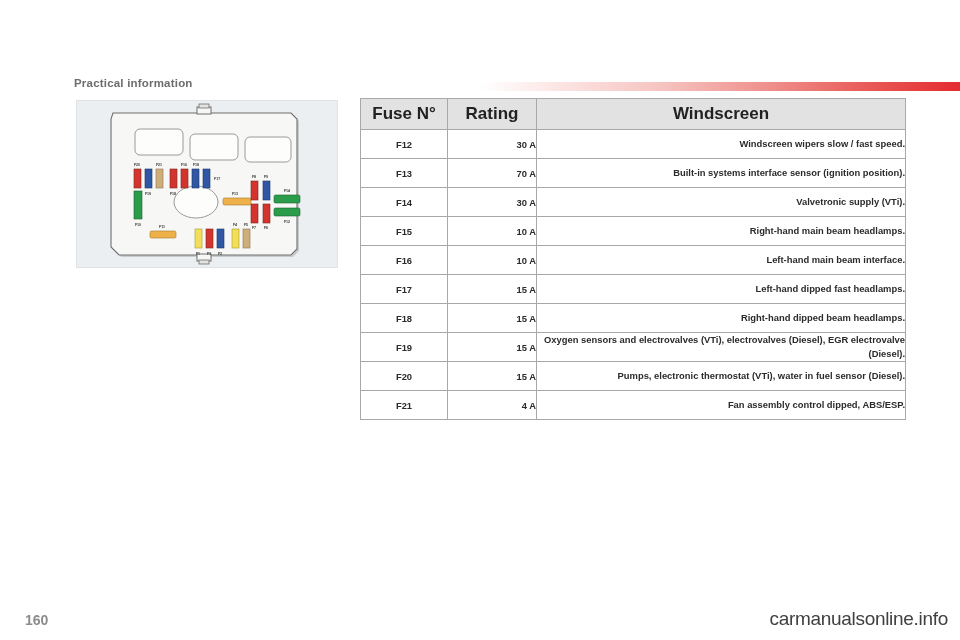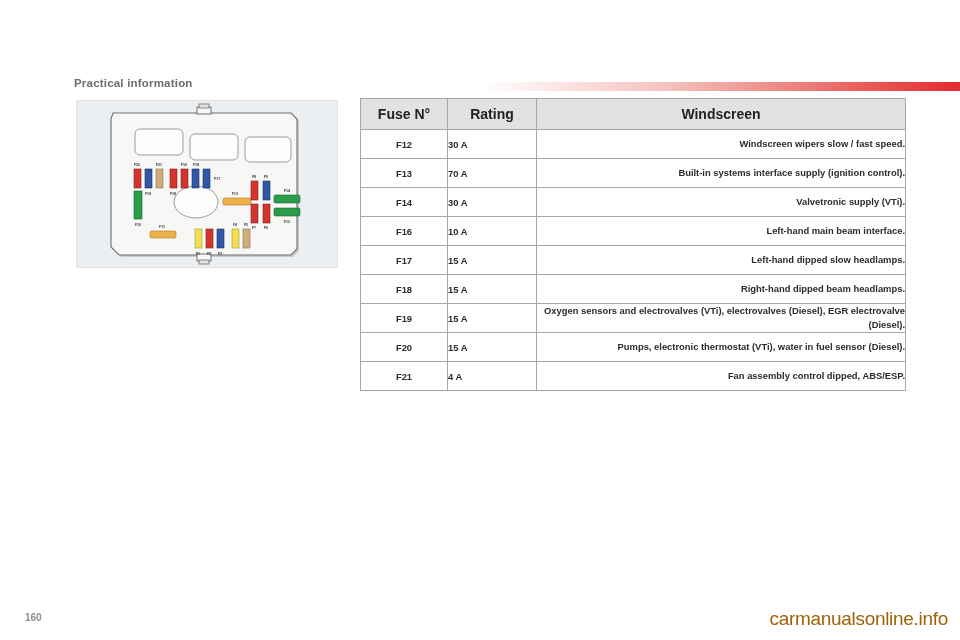--- a/index.html
+++ b/index.html
@@ -73,52 +73,52 @@
   }
   table.fuse-table th,
   table.fuse-table td {
     border: 1px solid #a8a8a8;
     padding: 0;
     vertical-align: middle;
   }
   table.fuse-table thead th {
     background: #e2e2e2;
     color: #222222;
-    font-size: 14px;
+    font-size: 17px;
     font-weight: bold;
     height: 30px;
     text-align: center;
   }
   table.fuse-table tbody td {
     font-size: 9.4px;
     font-weight: bold;
     color: #2b2b2b;
     height: 28px;
   }
   td.c-fuse { text-align: center; width: 86px; }
-  td.c-rating { text-align: left; width: 88px; }
+  td.c-rating { text-align: right; width: 88px; }
   td.c-func { text-align: right; padding: 4px 8px; line-height: 1.45; }
   th.h-fuse { width: 86px; }
   th.h-rating { width: 88px; }
 
   
   #page-number {
     position: absolute;
     left: 25px;
     top: 612px;
-    font-size: 10px;
+    font-size: 14px;
     font-weight: bold;
     color: #8c8c8c;
   }
   #watermark {
     position: absolute;
     right: 12px;
     top: 608px;
     font-size: 19px;
-    color: #a16207;
+    color: #404040;
     letter-spacing: -0.3px;
     white-space: nowrap;
   }
 
   .fb-label {
     font-family: "Liberation Sans", sans-serif;
     font-size: 3.6px;
     font-weight: bold;
     fill: #3a3a3a;
   }
@@ -216,36 +216,41 @@
     <tbody id="fuse-table-body">
 
     <tr>
           <td class="c-fuse">F12</td>
           <td class="c-rating">30 A</td>
           <td class="c-func">Windscreen wipers slow / fast speed.</td>
         </tr>
         <tr>
           <td class="c-fuse">F13</td>
           <td class="c-rating">70 A</td>
-          <td class="c-func">Built-in systems interface supply (ignition control).</td>
+          <td class="c-func">Built-in systems interface sensor (ignition position).</td>
         </tr>
         <tr>
           <td class="c-fuse">F14</td>
           <td class="c-rating">30 A</td>
           <td class="c-func">Valvetronic supply (VTi).</td>
         </tr>
         <tr>
+          <td class="c-fuse">F15</td>
+          <td class="c-rating">10 A</td>
+          <td class="c-func">Right-hand main beam headlamps.</td>
+        </tr>
+        <tr>
           <td class="c-fuse">F16</td>
           <td class="c-rating">10 A</td>
           <td class="c-func">Left-hand main beam interface.</td>
         </tr>
         <tr>
           <td class="c-fuse">F17</td>
           <td class="c-rating">15 A</td>
-          <td class="c-func">Left-hand dipped slow headlamps.</td>
+          <td class="c-func">Left-hand dipped fast headlamps.</td>
         </tr>
         <tr>
           <td class="c-fuse">F18</td>
           <td class="c-rating">15 A</td>
           <td class="c-func">Right-hand dipped beam headlamps.</td>
         </tr>
         <tr>
           <td class="c-fuse">F19</td>
           <td class="c-rating">15 A</td>
           <td class="c-func">Oxygen sensors and electrovalves (VTi), electrovalves (Diesel), EGR electrovalve (Diesel).</td>

